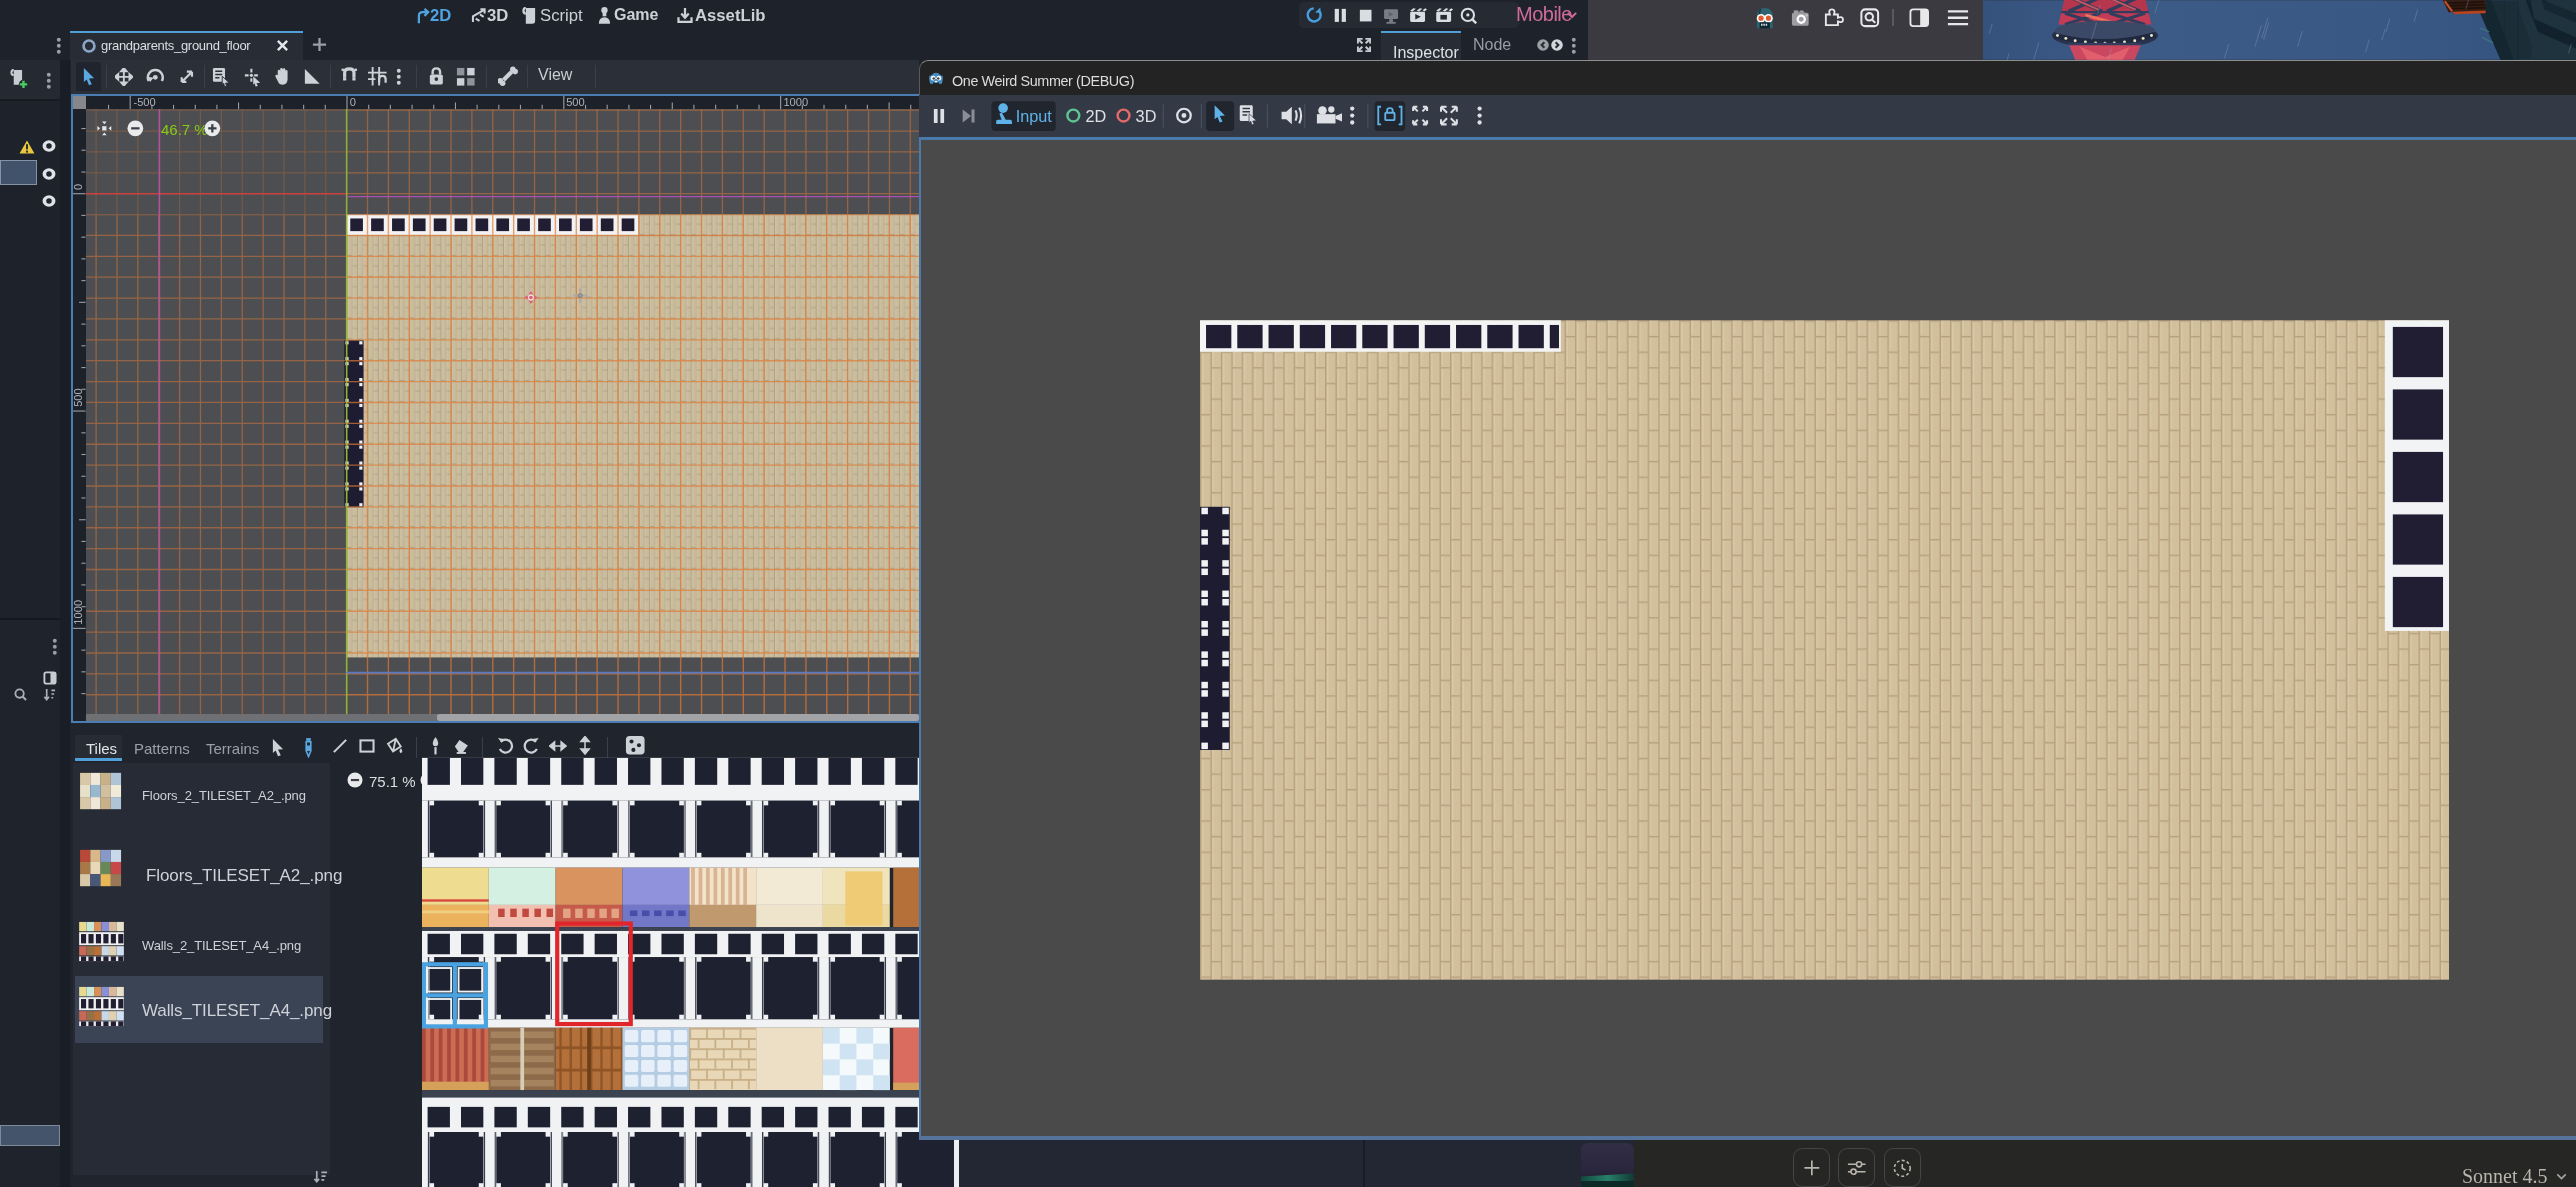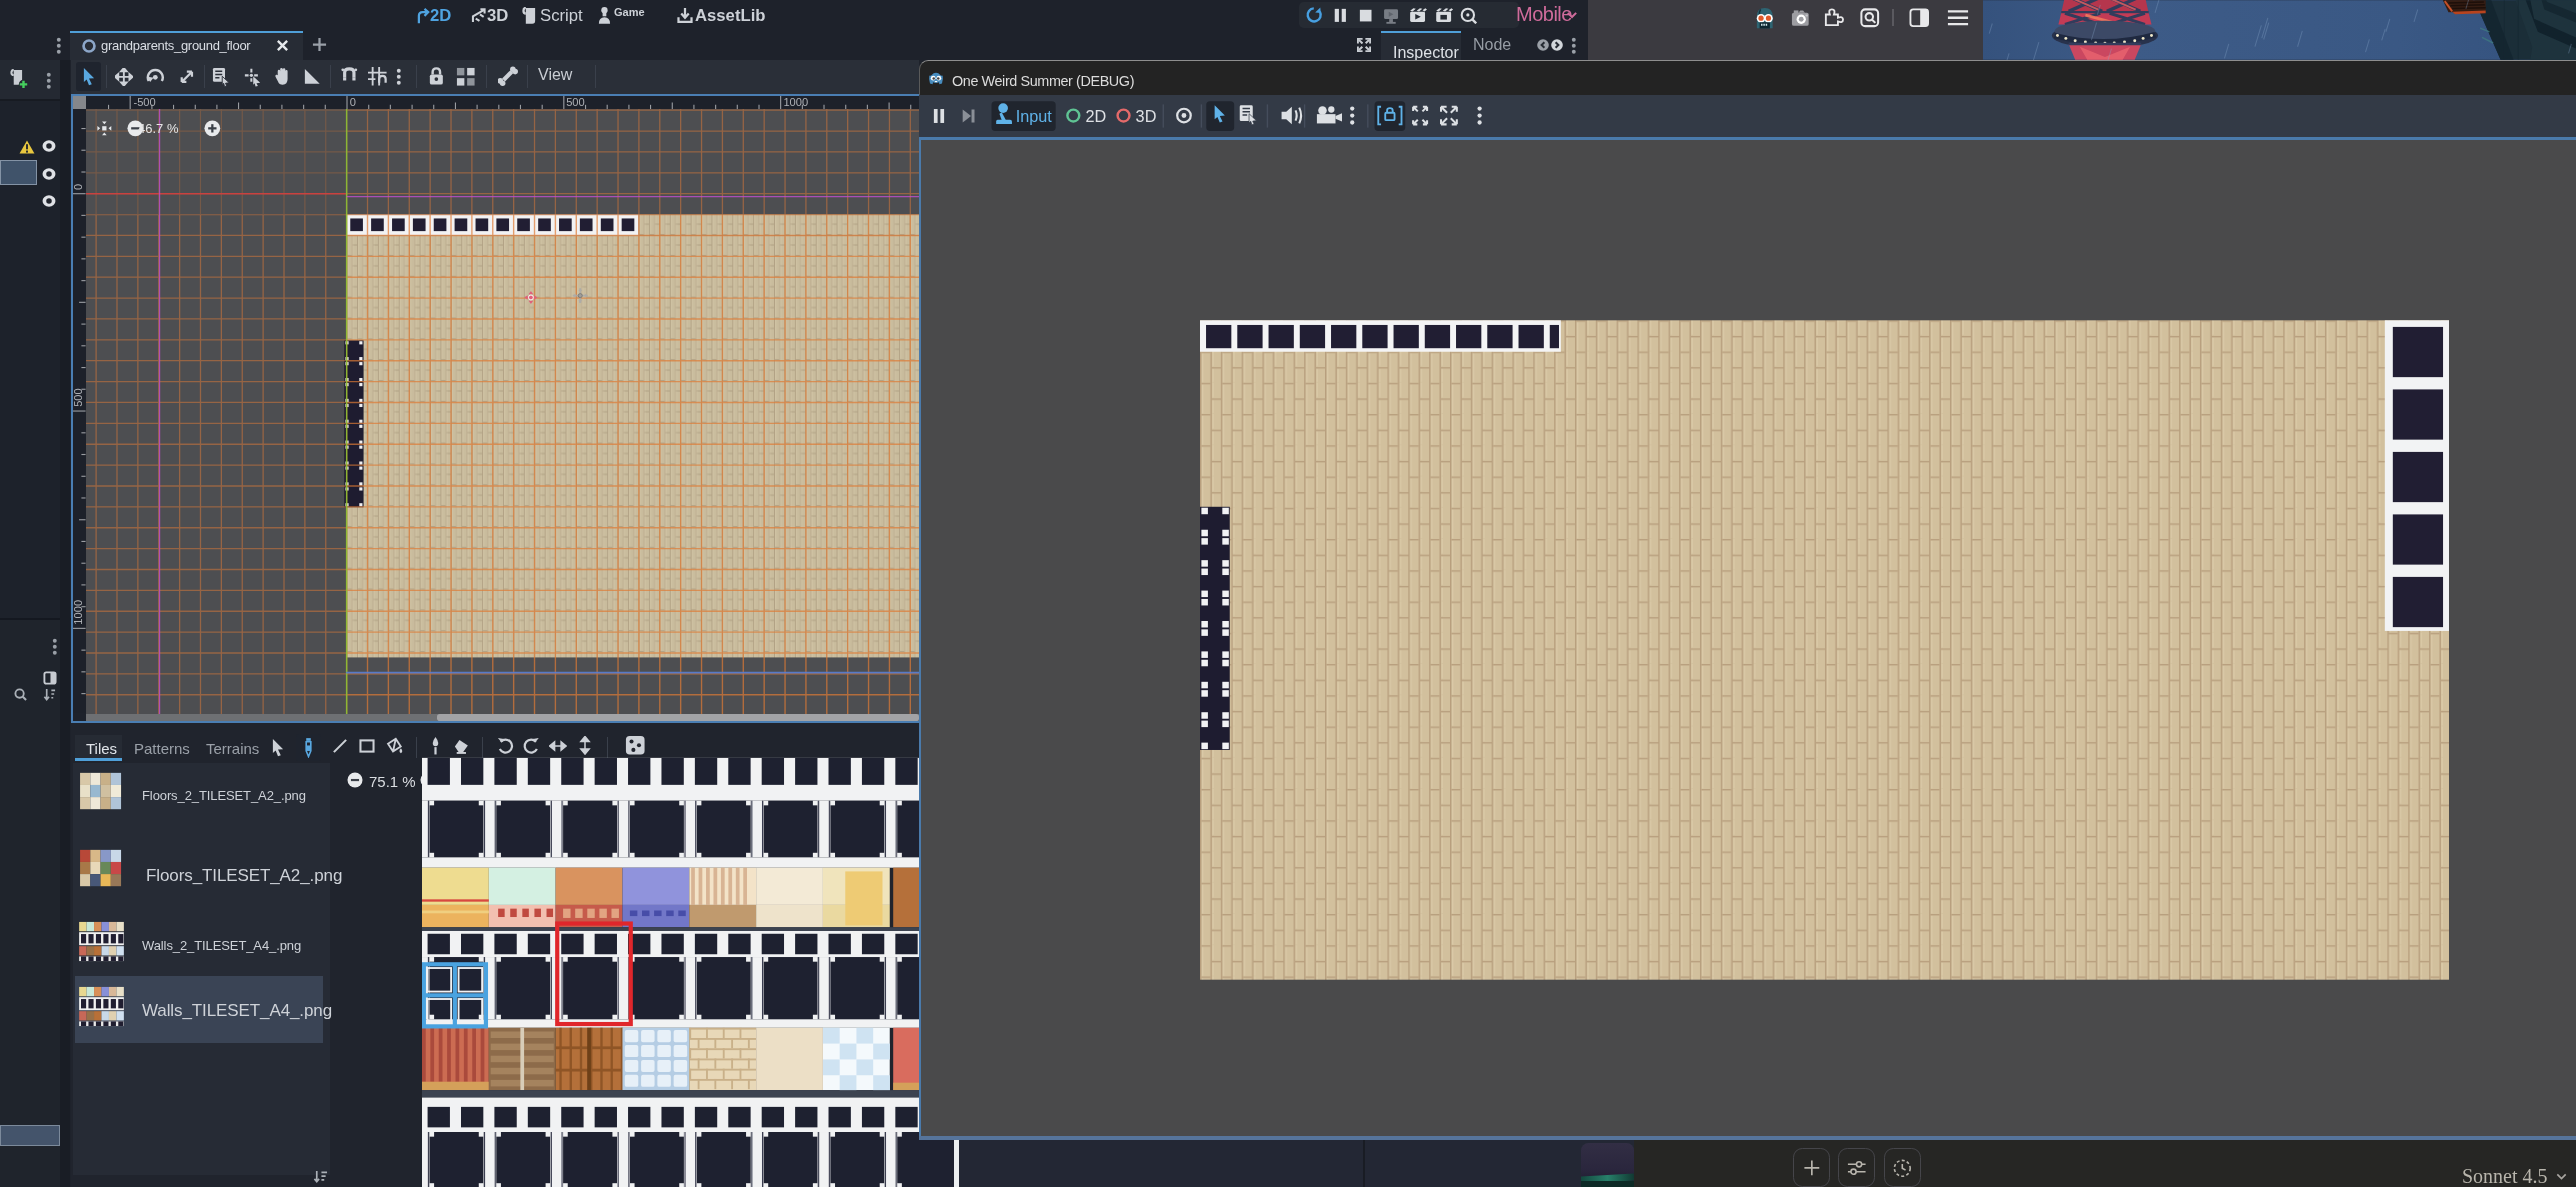--- a/index.html
+++ b/index.html
@@ -19,21 +19,21 @@
 <svg class="abs" style="left:522px;top:6.5px" width="16" height="17.7" viewBox="0 0 17 19">
         <path d="M4 1 H14 V15 Q14 18 11 18 H4 Z" fill="#cdd1d7"></path>
         <path d="M4 1 Q1.5 1 1.5 4 Q1.5 7 4 7" stroke="#cdd1d7" stroke-width="2.5" fill="none"></path>
       </svg>
 <div class="t" style="left:540px;top:5.6px;font-size:16.7px;font-weight:normal;color:#cdd1d7">Script</div>
 <svg class="abs" style="left:596px;top:6.5px" width="16" height="17.7" viewBox="0 0 17 19">
         <rect x="7" y="1" width="4" height="9" fill="#cdd1d7"></rect>
         <circle cx="9" cy="3.5" r="3.4" fill="#cdd1d7"></circle>
         <path d="M3 18 Q3 11 9 11 Q15 11 15 18 Z" fill="#cdd1d7"></path>
       </svg>
-<div class="t" style="left:614px;top:5.6px;font-size:11px;font-weight:bold;color:#cdd1d7">Game</div>
+<div class="t" style="left:614px;top:5.6px;font-size:16px;font-weight:bold;color:#cdd1d7">Game</div>
 <svg class="abs" style="left:677px;top:6.5px" width="16" height="17.7" viewBox="0 0 17 19">
         <path d="M8.5 1 V10 M4.5 7 L8.5 11.5 L12.5 7" stroke="#cdd1d7" stroke-width="2.4" fill="none"></path>
         <path d="M1.5 11 V16 H15.5 V11" stroke="#cdd1d7" stroke-width="2.4" fill="none"></path>
       </svg>
 <div class="t" style="left:695px;top:5.6px;font-size:16.7px;font-weight:bold;color:#cdd1d7">AssetLib</div>
 <div class="abs" style="left:1299px;top:1.9px;width:220px;height:26px;background:#262b33;border-radius:4.7px"></div>
 <svg class="abs" style="left:1304px;top:6.5px" width="216" height="17.7" viewBox="0 0 232 19">
 <g transform="translate(2,0)">
 <path d="M8.5 1.5 A7 7 0 1 0 15 5" stroke="#479fe0" stroke-width="2.6" fill="none"></path>
           <path d="M15.5 0.5 L16 6.5 L10 6" fill="#479fe0"></path>
@@ -427,21 +427,21 @@
 <svg class="abs" style="left:96px;top:120px" width="16.7" height="16.7" viewBox="0 0 18 18">
         <g fill="#e4e6e9">
           <path d="M9 4.5 L6.5 1.5 H11.5 Z M9 13.5 L11.5 16.5 H6.5 Z M4.5 9 L1.5 6.5 V11.5 Z M13.5 9 L16.5 11.5 V6.5 Z"></path>
           <rect x="6.7" y="6.7" width="4.6" height="4.6"></rect>
         </g>
       </svg>
 <svg class="abs" style="left:127px;top:120px" width="16.7" height="16.7" viewBox="0 0 18 18">
         <circle cx="9" cy="9" r="8.5" fill="#e8eaec"></circle>
         <rect x="4.5" y="7.8" width="9" height="2.4" fill="#3a3f47"></rect>
       </svg>
-<div class="t" style="left:138px;top:121px;color:#e5e5e5;font-size:13px">46.7 %</div>
+<div class="t" style="left:161px;top:121px;color:#84cc16;font-size:15px">46.7 %</div>
 <svg class="abs" style="left:204px;top:120px" width="16.7" height="16.7" viewBox="0 0 18 18">
         <circle cx="9" cy="9" r="8.5" fill="#e8eaec"></circle>
         <rect x="4.5" y="7.8" width="9" height="2.4" fill="#3a3f47"></rect>
         <rect x="7.8" y="4.5" width="2.4" height="9" fill="#3a3f47"></rect>
       </svg>
 <div class="abs" style="left:86px;top:714px;width:834px;height:7px;background:#6e7073"></div>
 <div class="abs" style="left:437px;top:714px;width:482px;height:7px;background:#a2a3a6;border-radius:2.8px"></div>
 <div class="abs" style="left:71px;top:721px;width:848px;height:2.3px;background:#4a7eb3"></div>
 <div class="abs" style="left:71px;top:723px;width:1517px;height:464px;background:#20242d"></div>
 <div class="abs" style="left:75px;top:735px;width:47px;height:26px;background:#262b34"></div>

